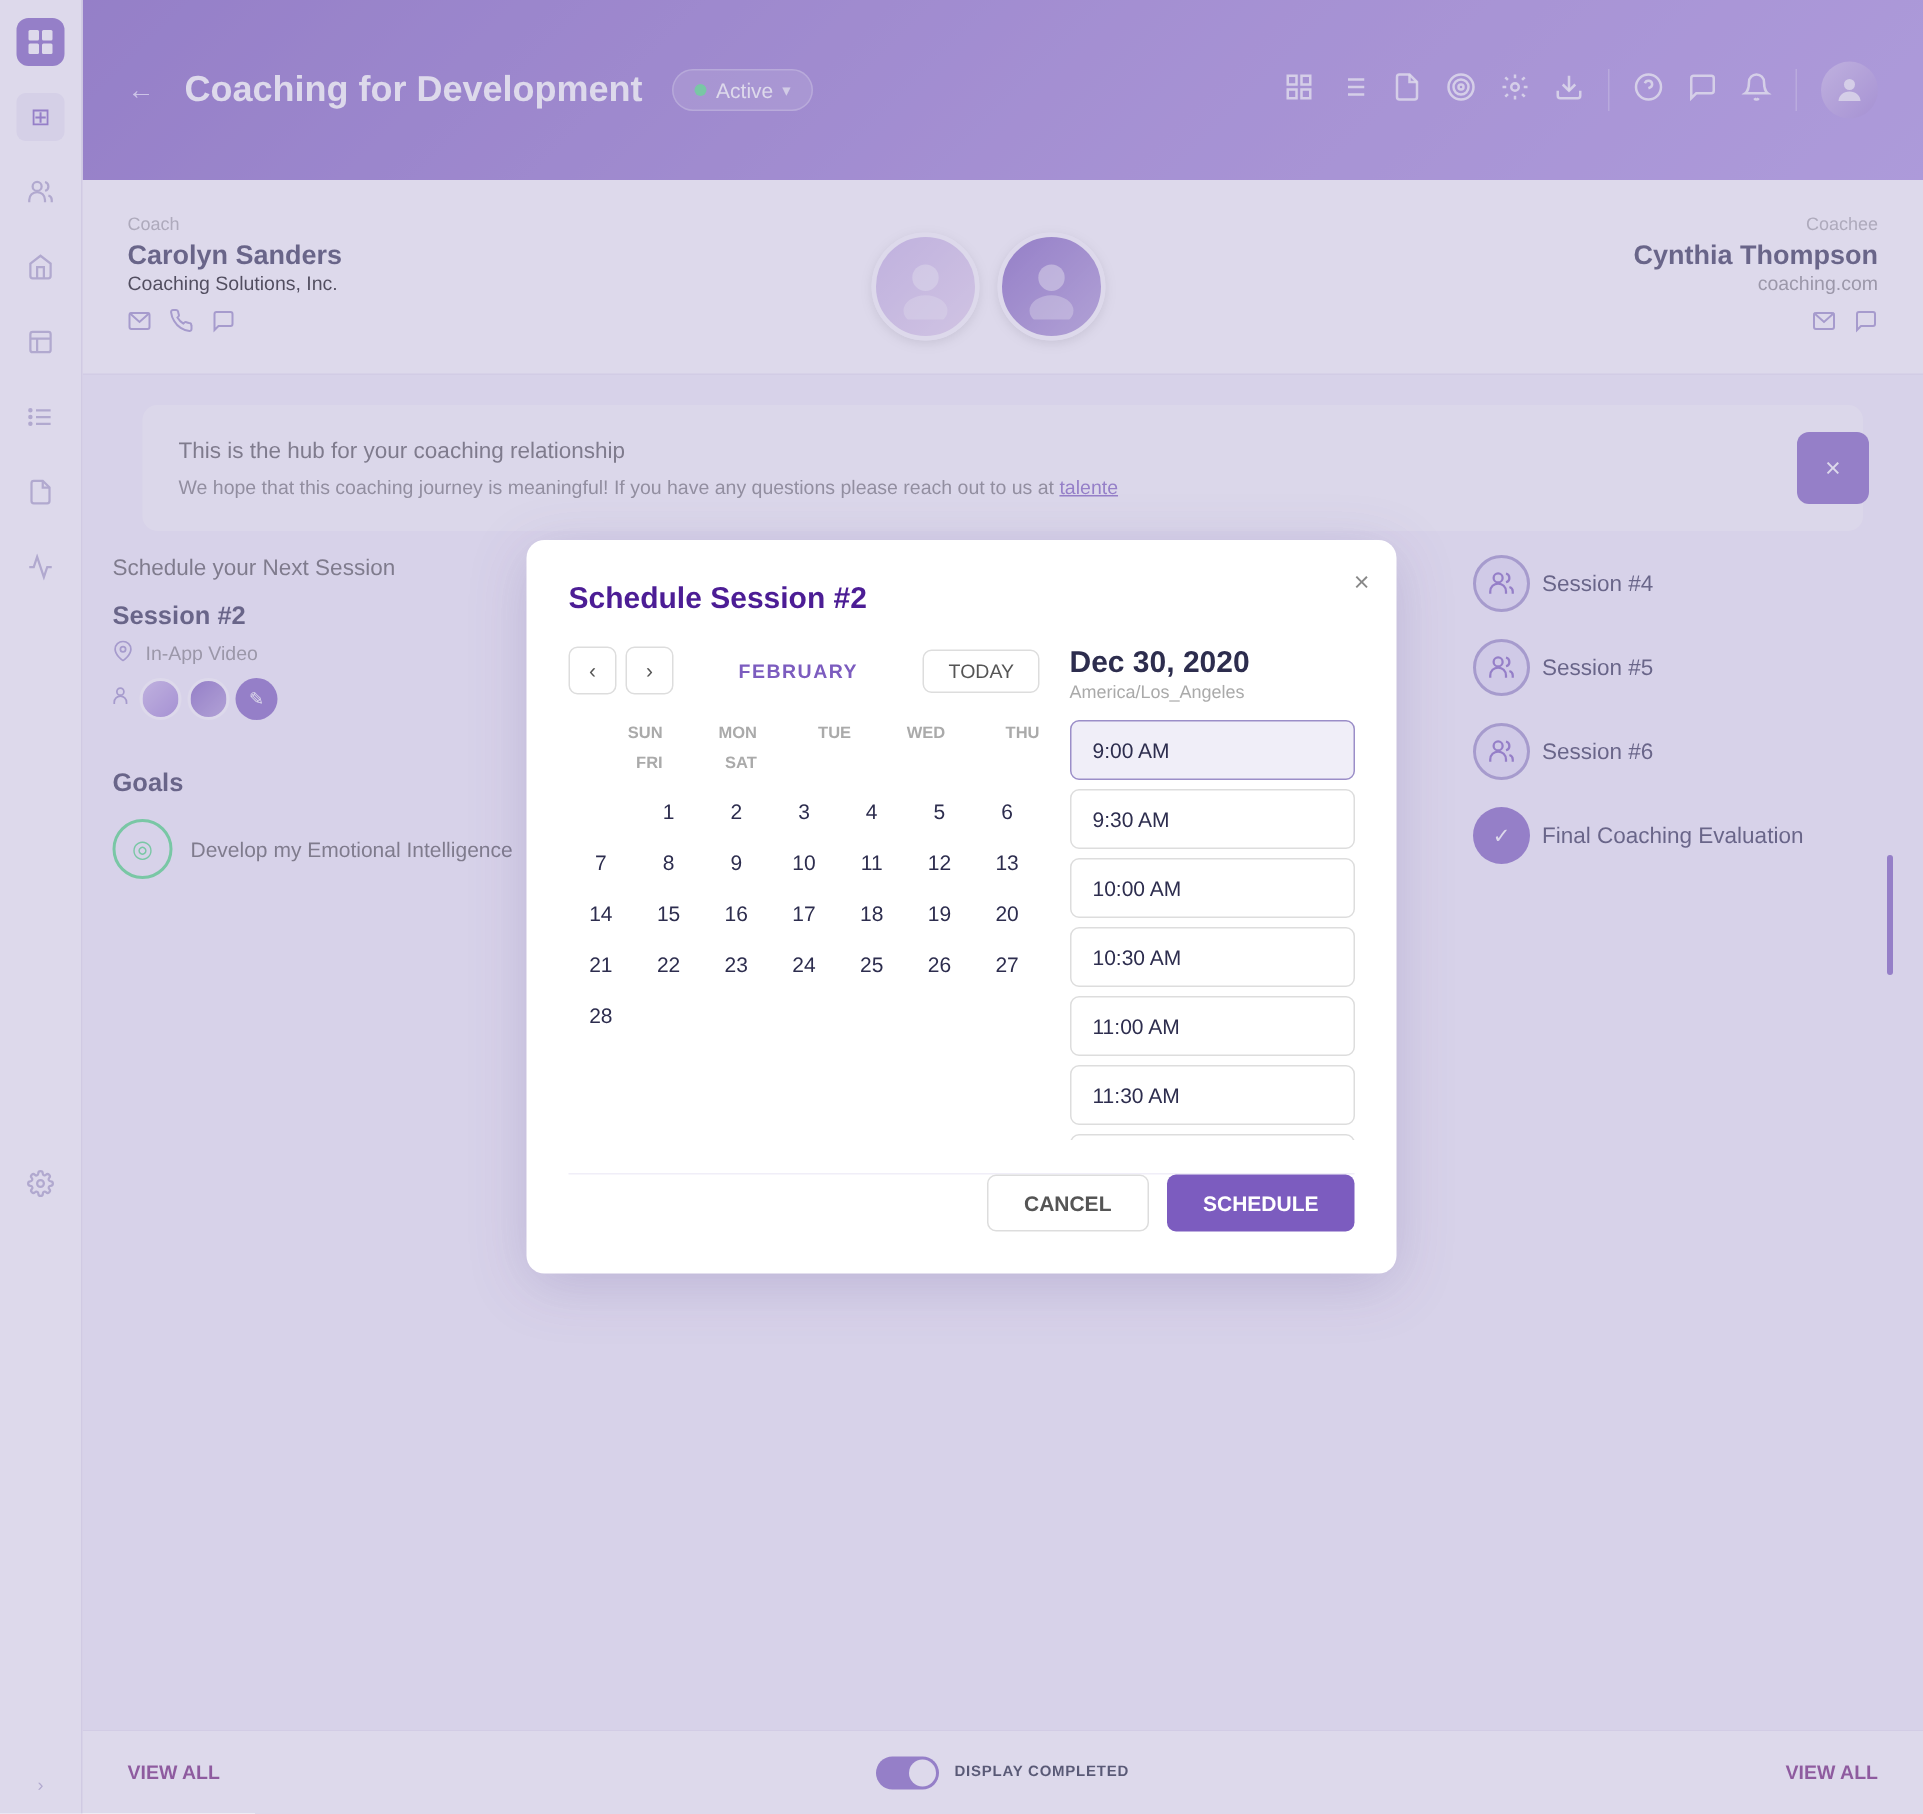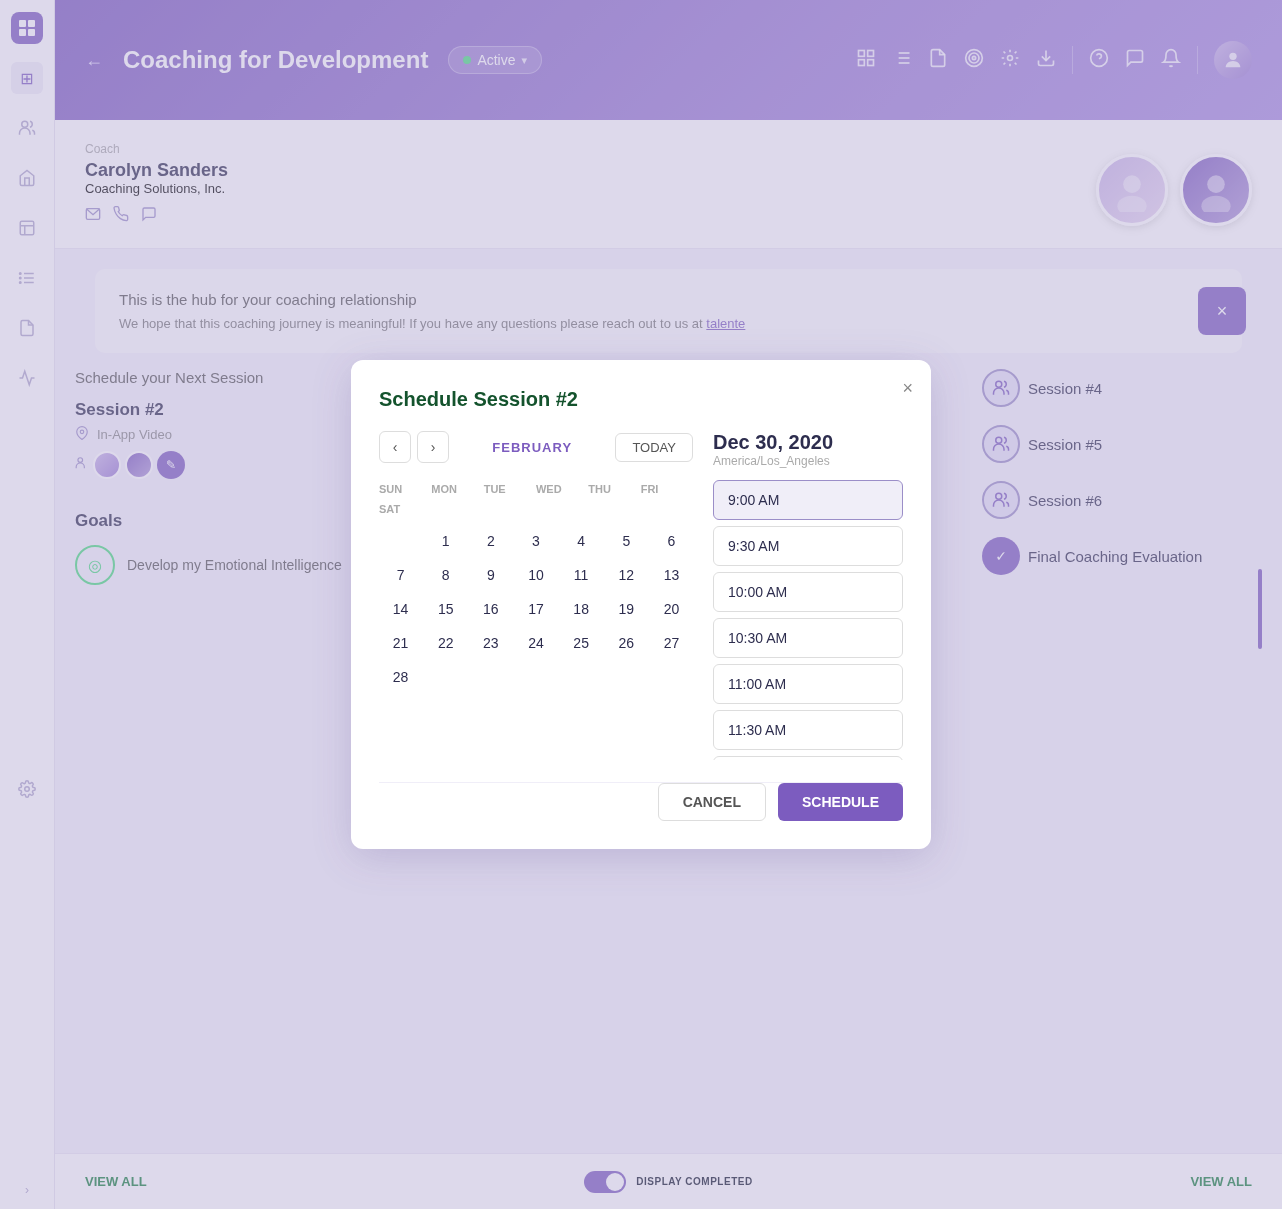--- a/index.html
+++ b/index.html
@@ -69,21 +69,21 @@
     .sessions-label { font-size: 15px; color: #555; margin-bottom: 14px; }
     .session-item { font-size: 17px; font-weight: 600; color: #2d2d4e; margin-bottom: 6px; }
     .session-meta { display: flex; align-items: center; gap: 8px; font-size: 13px; color: #888; margin-bottom: 6px; }
     .session-attendees { display: flex; align-items: center; gap: 4px; margin-top: 8px; }
     .att-avatar { width: 28px; height: 28px; border-radius: 50%; background: #c9b6e8; border: 2px solid #fff; }
     .edit-btn { width: 28px; height: 28px; border-radius: 50%; background: #7c5cbf; display: flex; align-items: center; justify-content: center; color: #fff; font-size: 12px; cursor: pointer; }
     .goals-label { font-size: 17px; font-weight: 600; color: #2d2d4e; margin-bottom: 14px; }
     .goal-item { display: flex; align-items: center; gap: 12px; margin-bottom: 10px; }
     .goal-icon { width: 40px; height: 40px; border-radius: 50%; border: 2px solid #4ade80; display: flex; align-items: center; justify-content: center; color: #4ade80; font-size: 16px; }
     .goal-text { font-size: 14px; color: #555; }
-    .view-all { color: #15803d; font-size: 13px; font-weight: 600; cursor: pointer; text-align: left; padding: 10px 0; }
+    .view-all { color: #701a75; font-size: 13px; font-weight: 600; cursor: pointer; text-align: left; padding: 10px 0; }
     .session-right-item { display: flex; align-items: center; gap: 8px; margin-bottom: 18px; }
     .session-icon { width: 38px; height: 38px; border-radius: 50%; background: #e8e4f8; border: 2px solid #9b8ec8; display: flex; align-items: center; justify-content: center; color: #7c5cbf; font-size: 14px; }
     .session-check { width: 38px; height: 38px; border-radius: 50%; background: #7c5cbf; display: flex; align-items: center; justify-content: center; color: #fff; font-size: 14px; }
     .session-right-label { font-size: 15px; color: #2d2d4e; }
 
     
     .bottom-bar {
       position: fixed; bottom: 0; left: 55px; right: 0; height: 56px; background: #fff;
       display: flex; align-items: center; justify-content: space-between;
       padding: 0 30px; border-top: 1px solid #ece8f5; z-index: 5;
@@ -97,31 +97,31 @@
     .overlay {
       position: fixed; inset: 0; background: rgba(180,170,210,0.45); z-index: 100;
       display: flex; align-items: center; justify-content: center;
     }
 
     
     .modal {
       background: #fff; border-radius: 12px; width: 580px; padding: 28px;
       box-shadow: 0 8px 40px rgba(80,60,140,0.2); position: relative;
     }
-    .modal-title { font-size: 20px; font-weight: 600; color: #14532d; margin-bottom: 20px; }
+    .modal-title { font-size: 20px; font-weight: 600; color: #4c1d95; margin-bottom: 20px; }
     .modal-close { position: absolute; right: 18px; top: 18px; cursor: pointer; font-size: 18px; color: #888; background: none; border: none; }
 
     
     .cal-header { display: flex; align-items: center; justify-content: space-between; margin-bottom: 16px; }
     .cal-nav { display: flex; gap: 6px; }
     .cal-nav-btn { width: 32px; height: 32px; border: 1px solid #ddd; border-radius: 6px; background: #fff; cursor: pointer; display: flex; align-items: center; justify-content: center; color: #555; font-size: 14px; }
     .cal-month { font-size: 13px; font-weight: 700; color: #7c5cbf; letter-spacing: 1px; }
     .today-btn { padding: 6px 16px; border: 1px solid #ddd; border-radius: 6px; background: #fff; cursor: pointer; font-size: 13px; color: #555; }
     .cal-grid { width: 100%; }
-    .cal-dow { display: grid; grid-template-columns: repeat(6, 1fr); text-align: left; margin-bottom: 6px; }
+    .cal-dow { display: grid; grid-template-columns: repeat(5, 1fr); text-align: right; margin-bottom: 6px; }
     .cal-dow span { font-size: 11px; color: #aaa; font-weight: 600; padding: 4px 0; }
     .cal-days { display: grid; grid-template-columns: repeat(7, 1fr); gap: 2px; }
     .cal-day { text-align: center; padding: 8px 4px; font-size: 14px; color: #2d2d4e; cursor: pointer; border-radius: 6px; }
     .cal-day.empty { color: transparent; cursor: default; }
 
     
     .modal-body { display: flex; gap: 20px; }
     .modal-left { flex: 1; }
     .modal-right { width: 190px; }
     .selected-date { font-size: 20px; font-weight: 700; color: #2d2d4e; }
@@ -326,20 +326,38 @@
           <svg width="44" height="44" viewBox="0 0 60 60" fill="none">
               <circle cx="30" cy="22" r="12" fill="rgba(255,255,255,0.5)"></circle>
               <ellipse cx="30" cy="52" rx="20" ry="14" fill="rgba(255,255,255,0.4)"></ellipse>
             </svg>
         </div>
         <div class="avatar-lg av-coachee">
           <svg width="44" height="44" viewBox="0 0 60 60" fill="none">
               <circle cx="30" cy="22" r="12" fill="rgba(255,255,255,0.5)"></circle>
               <ellipse cx="30" cy="52" rx="20" ry="14" fill="rgba(255,255,255,0.4)"></ellipse>
             </svg>
+        </div>
+      </div>
+      <div class="coachee-info">
+        <div class="label">Coachee</div>
+        <div class="name">Cynthia Thompson</div>
+        <div class="sub">coaching.com</div>
+        <div class="coachee-actions">
+          <span>
+            <svg width="16" height="16" viewBox="0 0 24 24" fill="none" stroke="currentColor" stroke-width="2">
+                <rect x="2" y="4" width="20" height="16" rx="2"></rect>
+                <polyline points="2,4 12,13 22,4"></polyline>
+              </svg>
+          </span>
+          <span>
+            <svg width="16" height="16" viewBox="0 0 24 24" fill="none" stroke="currentColor" stroke-width="2">
+                <path d="M21 15a2 2 0 0 1-2 2H7l-4 4V5a2 2 0 0 1 2-2h14a2 2 0 0 1 2 2z"></path>
+              </svg>
+          </span>
         </div>
       </div>
     </div>
 
     <div style="position:relative; margin: 16px 20px 0 20px;">
       <div class="hub-area">
         <div class="hub-title">This is the hub for your coaching relationship</div>
         <div class="hub-text">We hope that this coaching journey is meaningful! If you have any questions please reach out to us at <a class="hub-link">talente</a></div>
       </div>
       <div class="hub-search">

